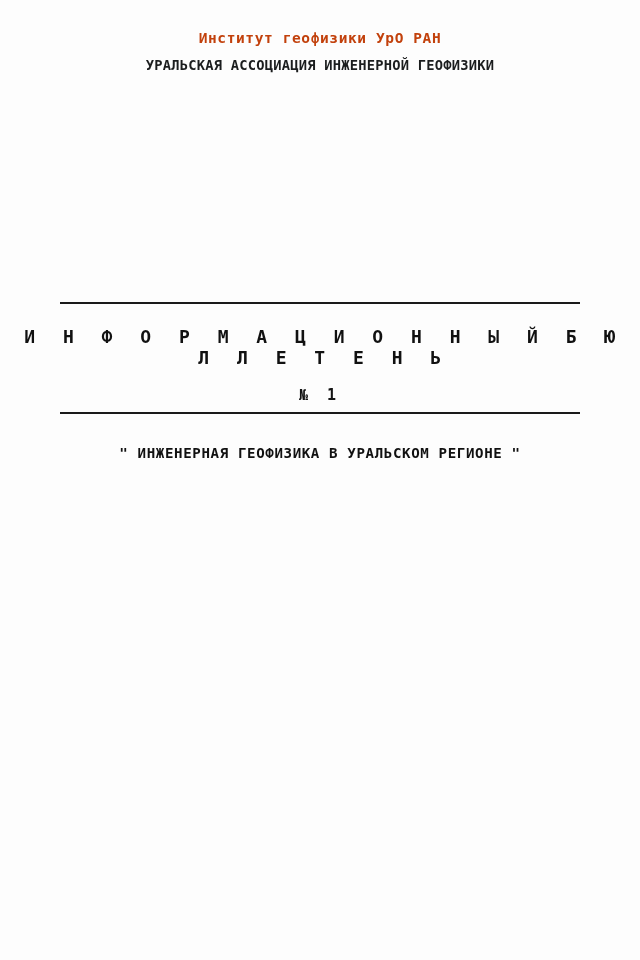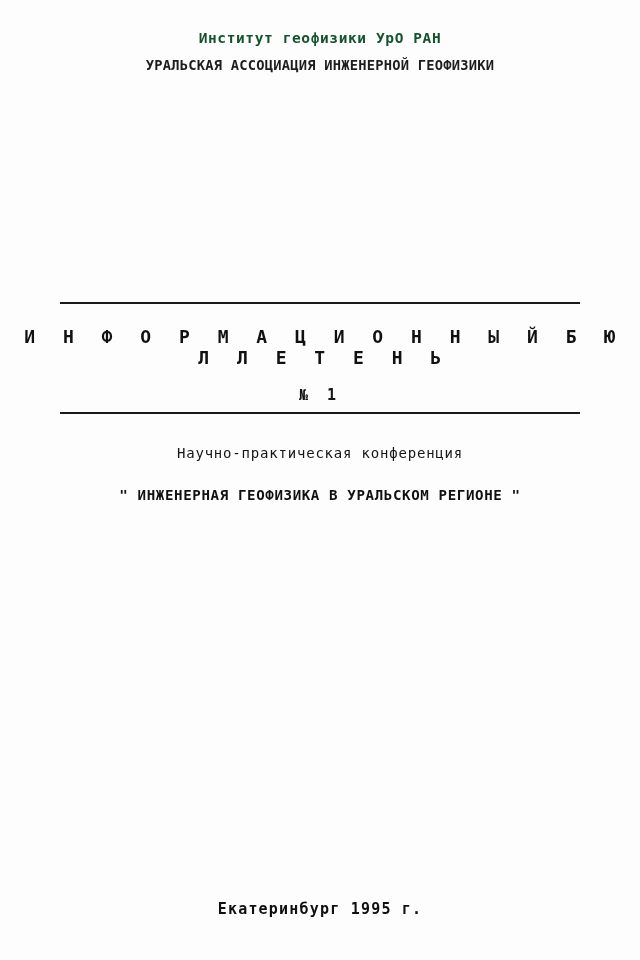--- a/index.html
+++ b/index.html
@@ -27,21 +27,21 @@
   .header-block {
     position: absolute;
     top: 30px;
     left: 0;
     width: 640px;
   }
   .header-line-1 {
     font-size: 14.5px;
     letter-spacing: 0.6px;
     font-weight: 700;
-    color: #14532d;
+    color: #c2410c;
     margin-bottom: 11px;
   }
   .header-line-2 {
     font-size: 13.5px;
     letter-spacing: 0.2px;
     font-weight: 700;
     color: #1b1d1e;
     transform: scaleX(1.02);
   }
   
@@ -133,21 +133,17 @@
   <div class="rule rule-top"></div>
 
   <div class="title-block">
     <div class="center bulletin-title">И Н Ф О Р М А Ц И О Н Н Ы Й   Б Ю Л Л Е Т Е Н Ь</div>
     <div class="center bulletin-number">№ 1</div>
   </div>
 
   <div class="rule rule-bottom"></div>
 
   <div class="conf-block">
-    <div class="center conf-kind">Научно-практическая конференция</div>
     <div class="center conf-name">" ИНЖЕНЕРНАЯ ГЕОФИЗИКА В УРАЛЬСКОМ РЕГИОНЕ "</div>
   </div>
 
-  <div class="footer-block">
-    <div class="center imprint">Екатеринбург 1995 г.</div>
-  </div>
 
 </div>
 
 </body></html>

